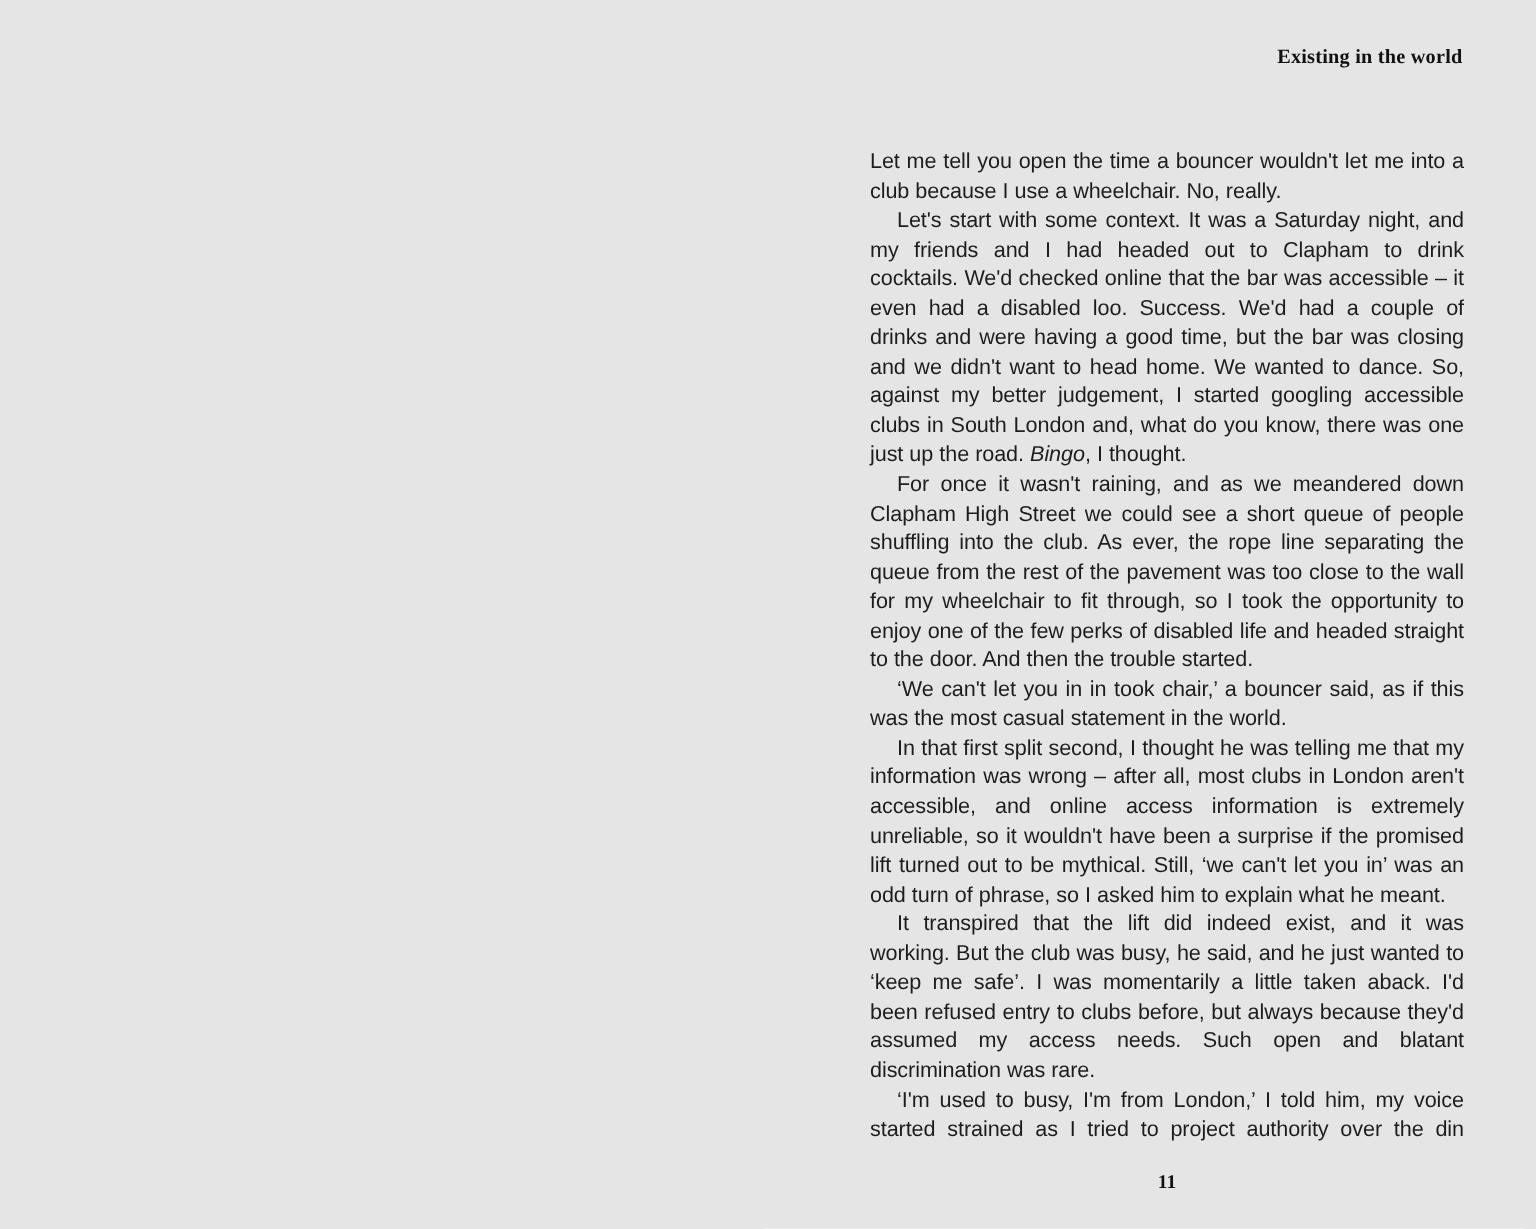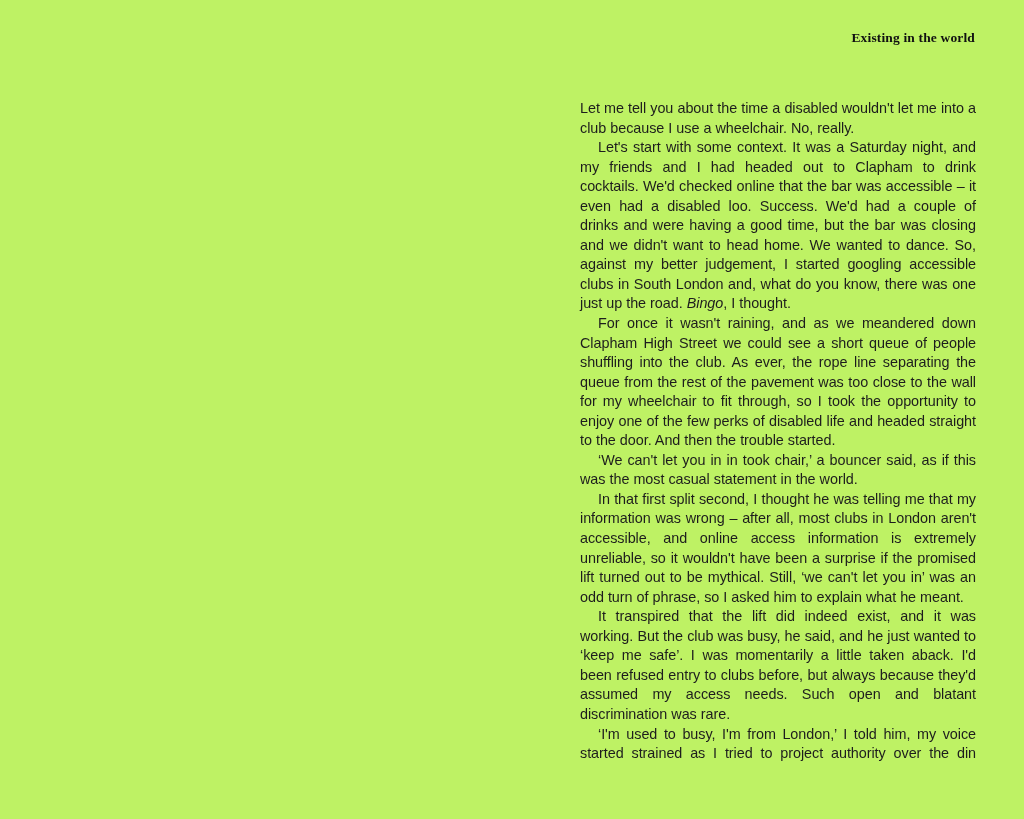--- a/index.html
+++ b/index.html
@@ -15,21 +15,21 @@
     overflow: hidden;
     font-family: "Liberation Sans", sans-serif;
     color: #1a1a1a;
     -webkit-font-smoothing: antialiased;
   }
 
   
   .page {
     position: absolute;
     inset: 0;
-    background: #bef264;
+    background: #e5e5e5;
   }
 
   
   .blank-verso {
     position: absolute;
     left: 0;
     top: 0;
     width: 560px;
     height: 819px;
   }
@@ -98,30 +98,31 @@
 <body>
 
 <div class="page">
 
   <div class="blank-verso"></div>
 
   <div class="running-head">Existing in the world</div>
 
   <div class="text-column">
 
-    <p class="para">Let me tell you about the time a disabled wouldn't let me into a club because I use a wheelchair. No, really.</p>
+    <p class="para">Let me tell you open the time a bouncer wouldn't let me into a club because I use a wheelchair. No, really.</p>
 
     <p class="para indent"><span>Let's start with some context. It was a Saturday night, and my friends and I had headed out to Clapham to drink cocktails. We'd checked online that the bar was accessible – it even had a disabled loo. Success. We'd had a couple of drinks and were having a good time, but the bar was closing and we didn't want to head home. We wanted to dance. So, against my better judgement, I started googling accessible clubs in South London and, what do you know, there was one just up the road. </span><em>Bingo</em><span>, I thought.</span></p>
 
     <p class="para indent">For once it wasn't raining, and as we meandered down Clapham High Street we could see a short queue of people shuffling into the club. As ever, the rope line separating the queue from the rest of the pavement was too close to the wall for my wheelchair to fit through, so I took the opportunity to enjoy one of the few perks of disabled life and headed straight to the door. And then the trouble started.</p>
 
     <p class="para indent">‘We can't let you in in took chair,’ a bouncer said, as if this was the most casual statement in the world.</p>
 
     <p class="para indent">In that first split second, I thought he was telling me that my information was wrong – after all, most clubs in London aren't accessible, and online access information is extremely unreliable, so it wouldn't have been a surprise if the promised lift turned out to be mythical. Still, ‘we can't let you in’ was an odd turn of phrase, so I asked him to explain what he meant.</p>
 
     <p class="para indent">It transpired that the lift did indeed exist, and it was working. But the club was busy, he said, and he just wanted to ‘keep me safe’. I was momentarily a little taken aback. I'd been refused entry to clubs before, but always because they'd assumed my access needs. Such open and blatant discrimination was rare.</p>
 
     <p class="para indent runs-on">‘I'm used to busy, I'm from London,’ I told him, my voice started strained as I tried to project authority over the din</p>
 
   </div>
 
+  <div class="folio">11</div>
 
 </div>
 
 </body></html>

